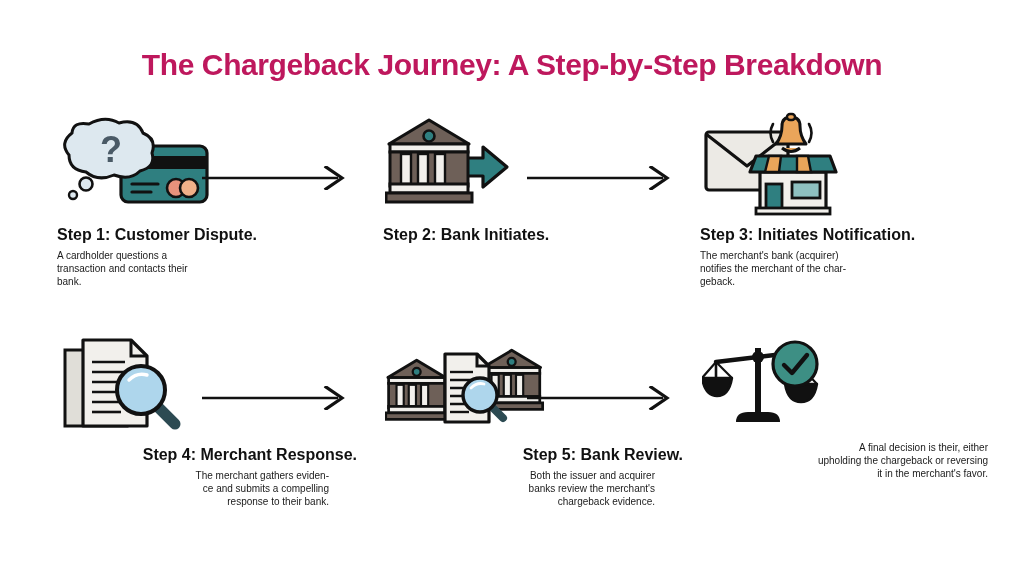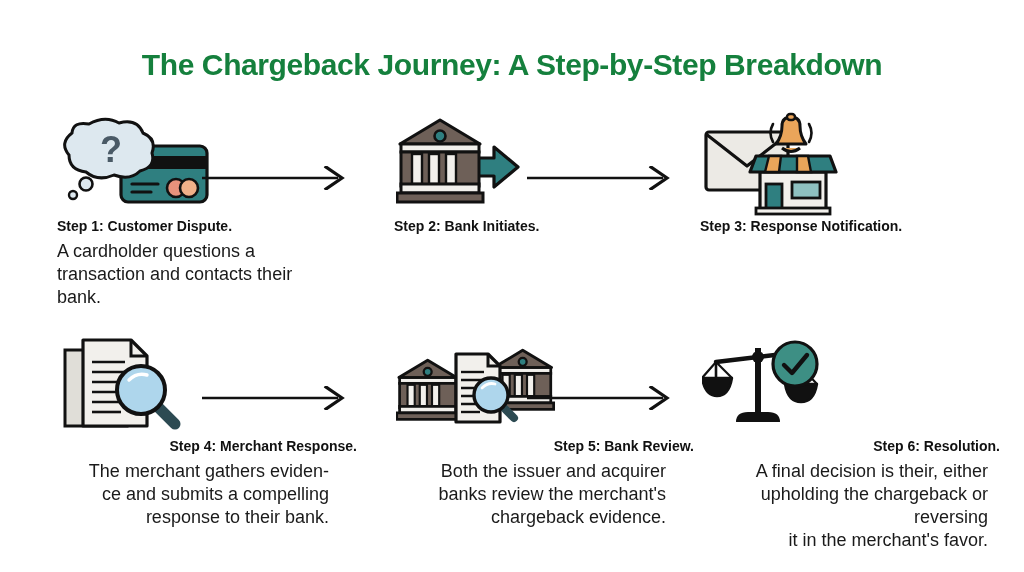--- a/index.html
+++ b/index.html
@@ -23,56 +23,56 @@
   }
   .title {
     position: absolute;
     top: 48px;
     left: 0;
     width: 1024px;
     text-align: center;
     font-size: 30px;
     font-weight: bold;
     letter-spacing: -0.4px;
-    color: #15803d;
+    color: #be185d;
   }
   .grid {
     position: absolute;
     top: 112px;
     left: 0;
     width: 1024px;
   }
   .row {
     position: relative;
     height: 212px;
   }
   .cell {
     position: absolute;
     width: 300px;
     top: 0;
   }
   .cell.c1 { left: 57px; }
-  .cell.c2 { left: 394px; }
+  .cell.c2 { left: 383px; }
   .cell.c3 { left: 700px; }
   .icon-wrap {
     height: 104px;
     display: flex;
     align-items: center;
     justify-content: flex-start;
     padding-left: 2px;
   }
   .step-title {
-    font-size: 14px;
+    font-size: 16px;
     font-weight: bold;
     color: #111111;
-    margin-top: 2px;
+    margin-top: 10px;
     white-space: nowrap;
   }
   .step-desc {
-    font-size: 18px;
+    font-size: 10px;
     line-height: 1.28;
     color: #1a1a1a;
     margin-top: 6px;
     width: 272px;
     white-space: pre-line;
   }
   .cell.c3 .step-desc { width: 288px; }
   .arrow {
     position: absolute;
     top: 54px;
@@ -170,21 +170,24 @@
 
             <path d="M54 44 h74 l6 16 h-86 Z" fill="#2f7f80" stroke="#111" stroke-width="3.2" stroke-linejoin="round"></path>
             <path d="M67 44 l-4 16 h14 l2 -16 Z" fill="#eaa55a" stroke="#111" stroke-width="2.4"></path>
             <path d="M95 44 l0 16 h14 l-3 -16 Z" fill="#eaa55a" stroke="#111" stroke-width="2.4"></path>
 
             <rect x="64" y="72" width="16" height="26" fill="#2f7f80" stroke="#111" stroke-width="2.8"></rect>
             <rect x="90" y="70" width="28" height="16" fill="#8ec0c0" stroke="#111" stroke-width="2.8"></rect>
             <rect x="54" y="96" width="74" height="6" fill="#f2f0ec" stroke="#111" stroke-width="2.8"></rect>
           </svg>
         </div>
-        <div class="step-title">Step 3: Response Notification.</div>
+        <div class="step-title">Step 3: Initiates Notification.</div>
+        <div class="step-desc">The merchant's bank (acquirer)
+notifies the merchant of the char-
+geback.</div>
       </div>
 
     </div>
 
     <div class="row" style="margin-top:8px;text-align:right;">
 
       <div class="cell c1">
         <div class="icon-wrap">
           <svg width="140" height="100" viewBox="0 0 140 100">
 
@@ -288,21 +291,20 @@
             <path d="M14 28 L0 44 M14 28 L30 44" stroke="#111" stroke-width="2.2" fill="none"></path>
 
             <line x1="98" y1="18" x2="98" y2="44" stroke="#111" stroke-width="2.6"></line>
             <path d="M83 50 h32 q-3 18 -16 18 q-13 0 -16 -18 Z" fill="#111" stroke="#111" stroke-width="2.4" stroke-linejoin="round"></path>
             <path d="M98 32 L83 50 M98 32 L115 50" stroke="#111" stroke-width="2.2" fill="none"></path>
 
             <circle cx="93" cy="30" r="22" fill="#3d8f84" stroke="#111" stroke-width="3.2"></circle>
             <polyline points="82,31 90,39 105,21" fill="none" stroke="#111" stroke-width="4.4" stroke-linecap="round" stroke-linejoin="round"></polyline>
           </svg>
         </div>
-        <div class="step-title">Step 6: Resolution.</div>
         <div class="step-desc">A final decision is their, either
 upholding the chargeback or reversing
 it in the merchant's favor.</div>
       </div>
 
     </div>
 
   </div>
 </div>
 

